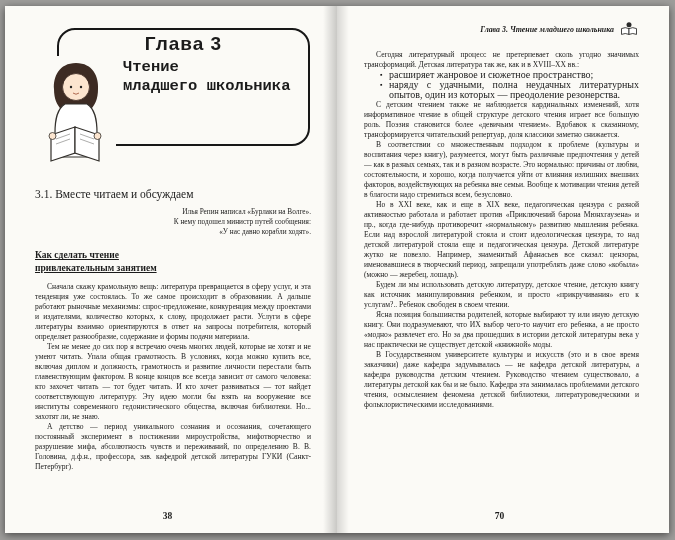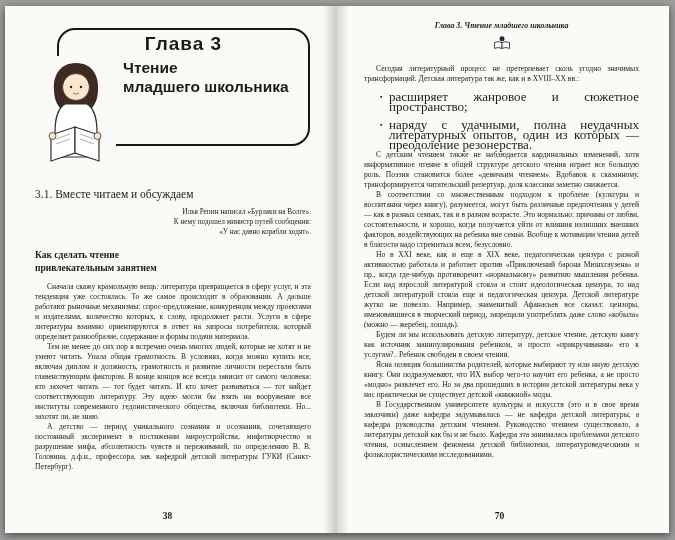--- a/index.html
+++ b/index.html
@@ -37,59 +37,58 @@
     border:2px solid #171717; border-radius:18px;
     padding-top:3px;
   }
   .chapter-num {
     font-family:"Liberation Sans", sans-serif;
     font-weight:bold; font-size:19px; letter-spacing:1px;
     text-align:center;
   }
   .chapter-title {
     margin:3px 0 0 64px;
-    font-family:Liberation Sans, sans-serif;
+    font-family:Liberation Mono, monospace;
     font-weight:bold; font-size:15.5px; line-height:19px;
   }
   .illustration {
     position:absolute; left:1px; top:30px; width:80px; height:120px;
     background:#fbfaf6;
     display:flex; align-items:center; justify-content:center;
   }
 
   .section-heading {
     font-size:11.5px; font-weight:normal; margin:10px 0 7px;
   }
   .epigraph {
     font-size:7.3px; line-height:9.8px;
     text-align:right; margin-bottom:13px;
   }
   .subheading {
     font-size:9.5px; font-weight:bold; line-height:13px; margin-bottom:7px;
   }
-  .subheading .u { }
+  .subheading .u { text-decoration:underline; }
 
   .para {
     font-size:7.6px; line-height:10px;
     text-align:justify; text-indent:12px;
   }
   .bullets { margin:0 0 0 16px; padding:0; }
   .bullets li {
     list-style:none; position:relative; padding-left:9px;
-    font-size:13px; line-height:10px; text-align:justify;margin-top:8px;
+    font-size:10px; line-height:10px; text-align:justify;
   }
   .bullets li::before {
     content:"▪"; position:absolute; left:0; top:-0.5px; font-size:7px;
   }
 
   .running-head {
     display:flex; justify-content:flex-end; align-items:center; gap:5px;
     font-size:7.9px; font-weight:bold; font-style:italic;
     margin-bottom:13px;
-    flex-direction:column;
   }
   .mini-icon { display:inline-flex; }
 
   .page-number {
     position:absolute; bottom:12px; left:0; right:7px;
     text-align:center; font-weight:bold; font-size:9.5px;
   }
 </style>
 </head>
 <body>

